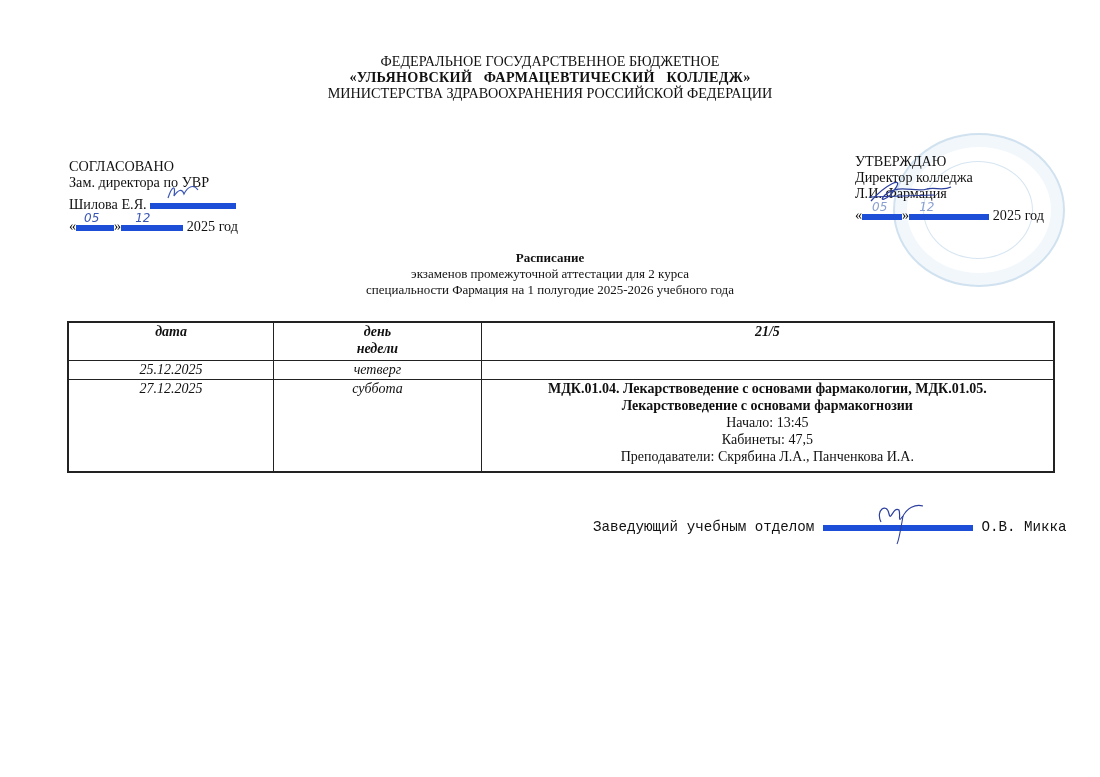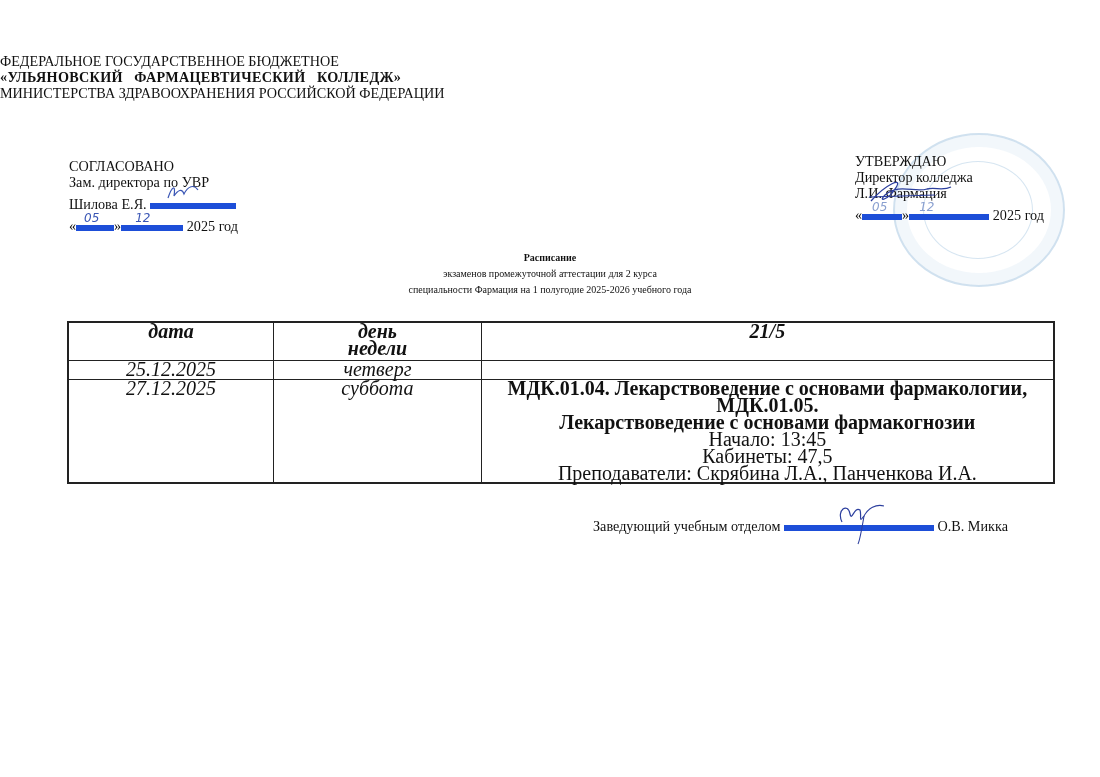--- a/index.html
+++ b/index.html
@@ -1,35 +1,35 @@
 <!DOCTYPE html>
 <html><head>
 <meta charset="utf-8">
 <style>
   html, body { margin:0; padding:0; background:#ffffff; }
   body { width:1100px; height:777px; position:relative; overflow:hidden;
          font-family:"Liberation Serif", "DejaVu Serif", serif; color:#111; }
   .abs { position:absolute; }
-  .org { left:0; width:1100px; top:53px; text-align:left; font-size:14.2px; line-height:16px; }
+  .org { left:0; width:1100px; top:53px; text-align:center; font-size:14.2px; line-height:16px; }
   .org .bold { font-weight:bold; letter-spacing:0.3px; }
   .left-block { left:69px; top:158px; font-size:14.2px; line-height:16px; }
   .right-block { right:56px; top:153px; font-size:14.2px; line-height:16px; text-align:left; }
   .uline { display:inline-block; border-bottom:6px solid #1d4ed8; height:13px; vertical-align:baseline; position:relative; }
   .hand { font-family:"DejaVu Sans", sans-serif; font-style:italic; color:#3a56b5; font-size:12px; position:absolute; bottom:-1px; }
-  .title { left:0; width:1100px; top:250px; text-align:center; font-size:10px; line-height:16px; }
+  .title { left:0; width:1100px; top:250px; text-align:center; font-size:13px; line-height:16px; }
   .title .bold { font-weight:bold; }
   table.sched { position:absolute; left:67px; top:321px; width:988px; border-collapse:collapse;
-                font-size:20px; }
+                font-size:14px; }
   table.sched td, table.sched th { border:1px solid #222; padding:0 4px; text-align:center; vertical-align:top; }
   table.sched { border:2px solid #222; }
   th { font-weight:bold; font-style:italic; line-height:17px; }
   td.it { font-style:italic; line-height:17px; height:18px; }
   td.exam { line-height:17px; padding-top:2px; padding-bottom:0;border-radius:22px; }
   td.exam .b { font-weight:bold; }
-  .footer { left:593px; top:512px; font-size:14.2px; line-height:16px; }
+  .footer { left:593px; top:512px; font-size:14.2px; line-height:16px;font-family:Liberation Mono, monospace; }
   .stamp { left:893px; top:133px; width:168px; height:150px; border-radius:50%;
            border:2px solid rgba(120,170,210,0.35); box-shadow: inset 0 0 0 12px rgba(150,190,225,0.12); }
   .stamp-inner { position:absolute; left:28px; top:26px; width:108px; height:96px; border-radius:50%;
            border:1px solid rgba(120,170,210,0.3); }
   .sig { position:absolute; }
 </style>
 </head>
 <body>
 
 <div class="abs org">

